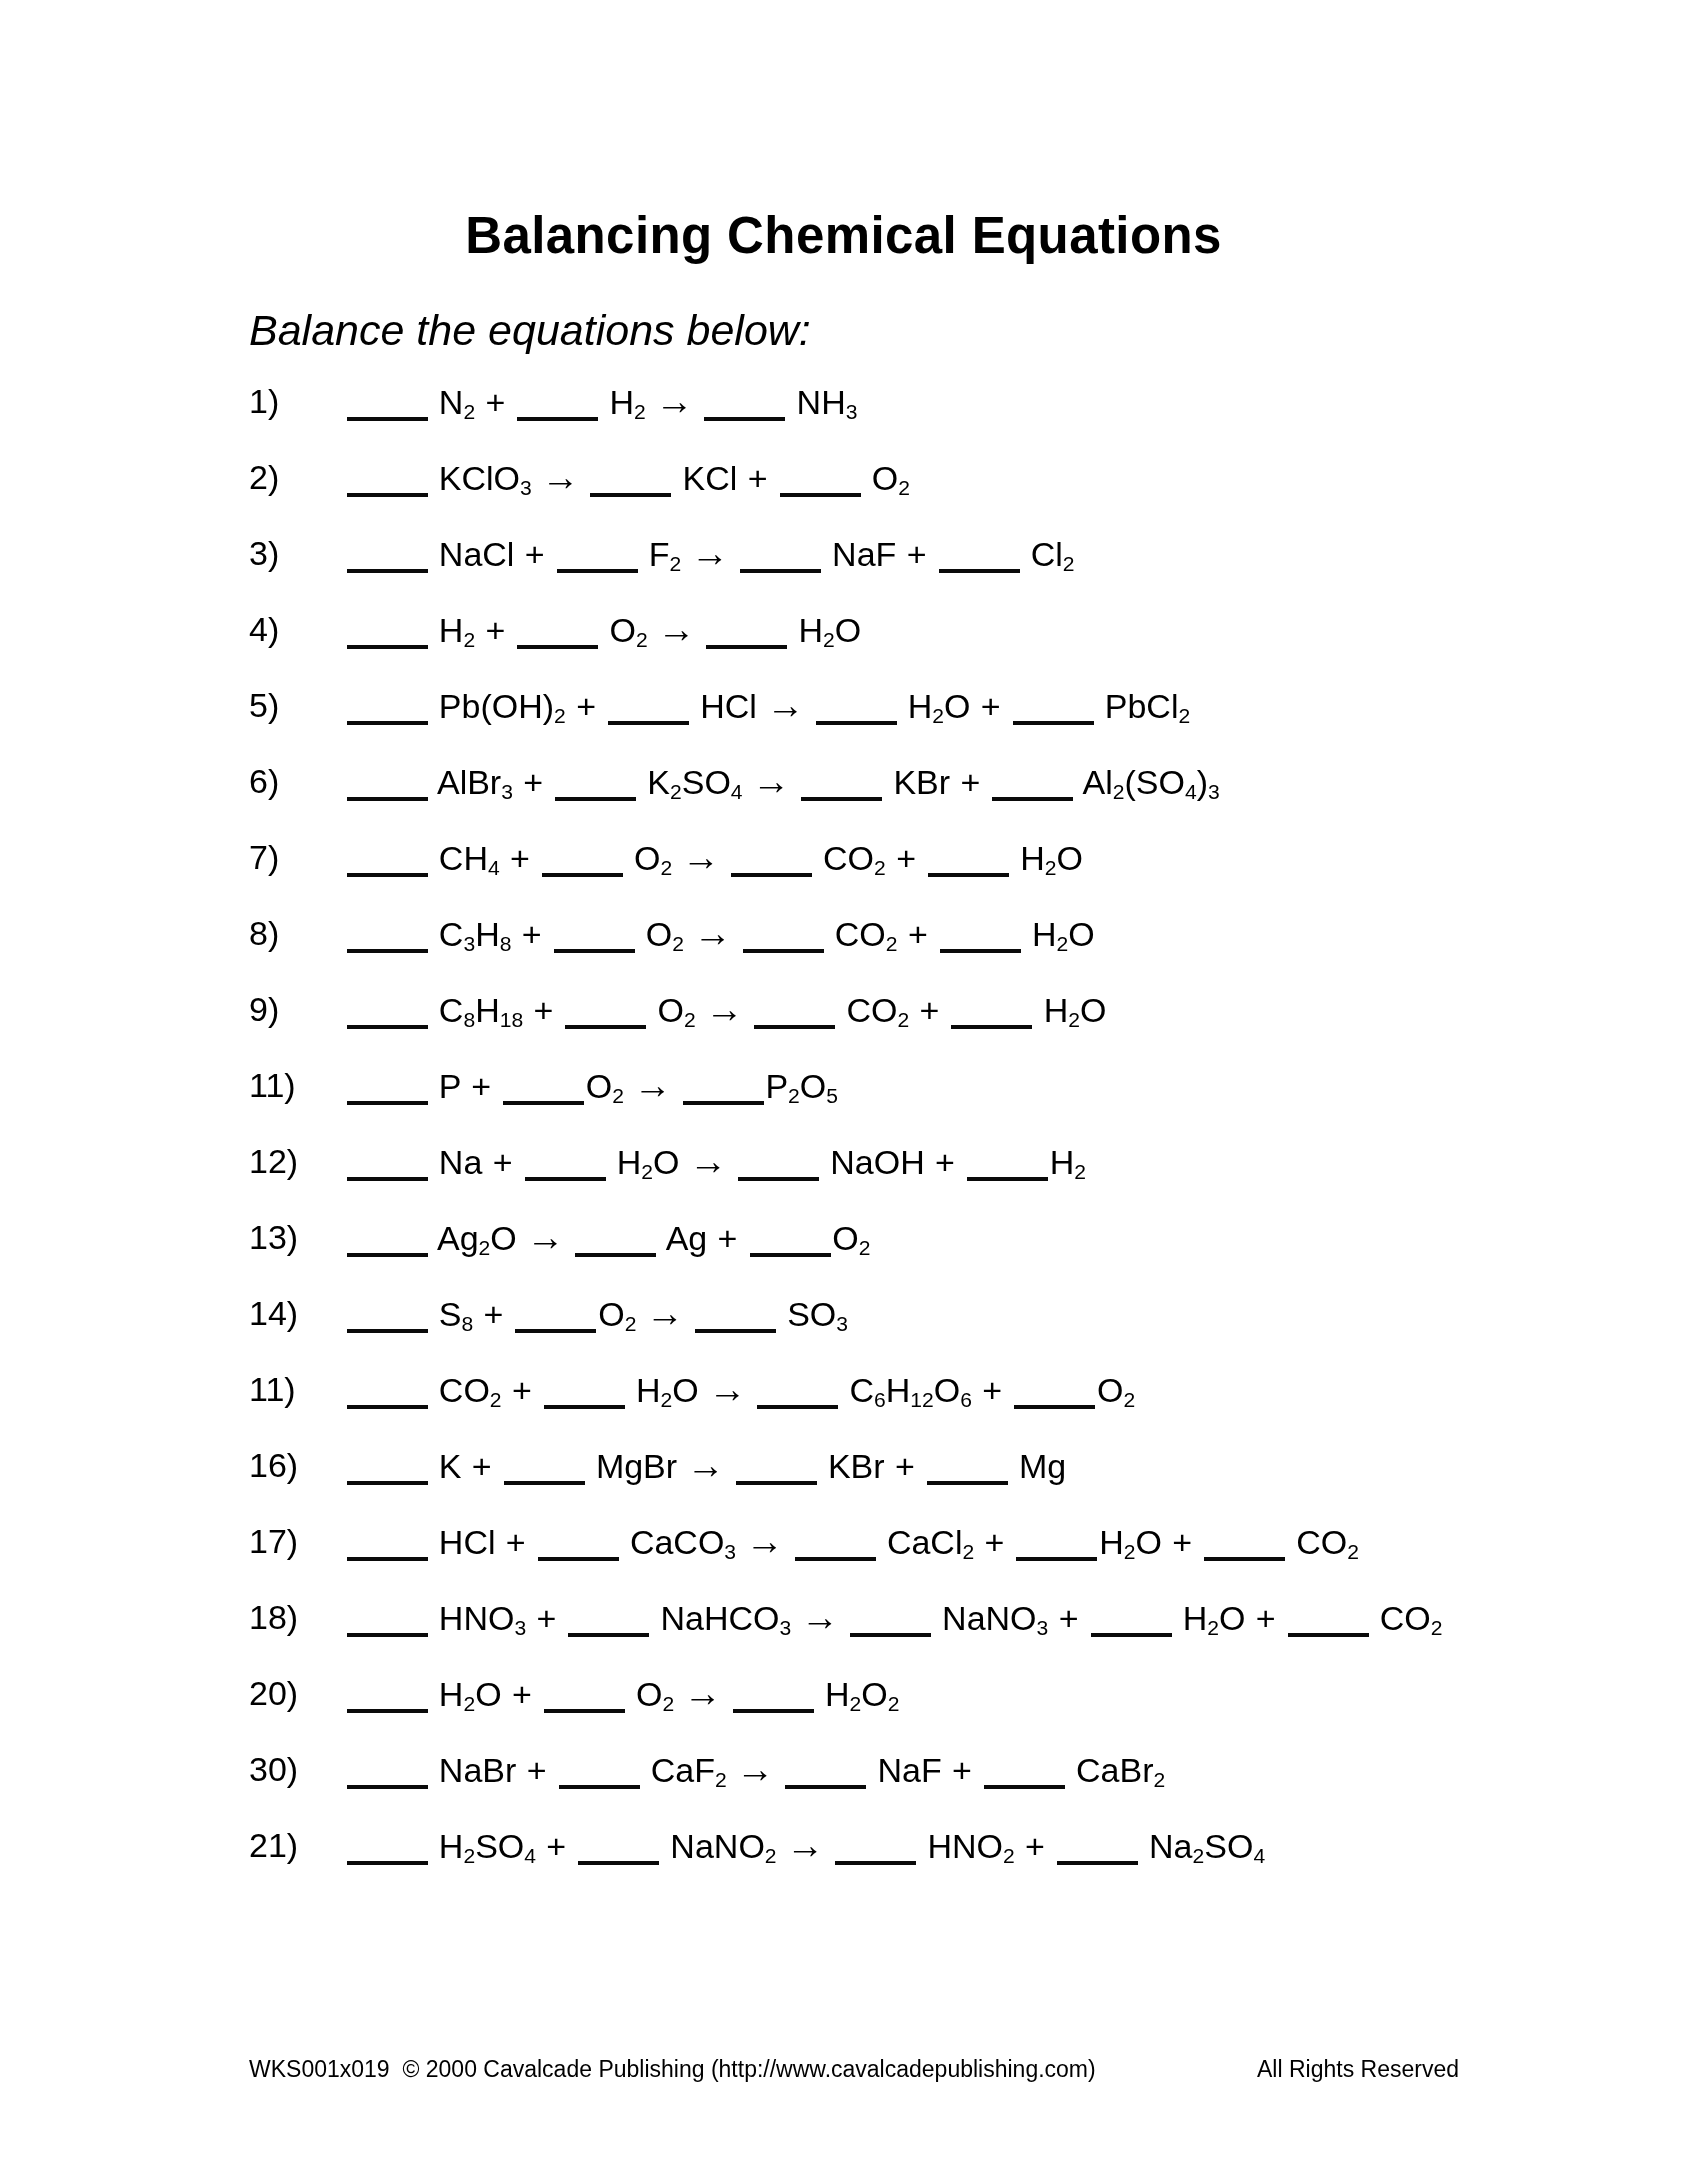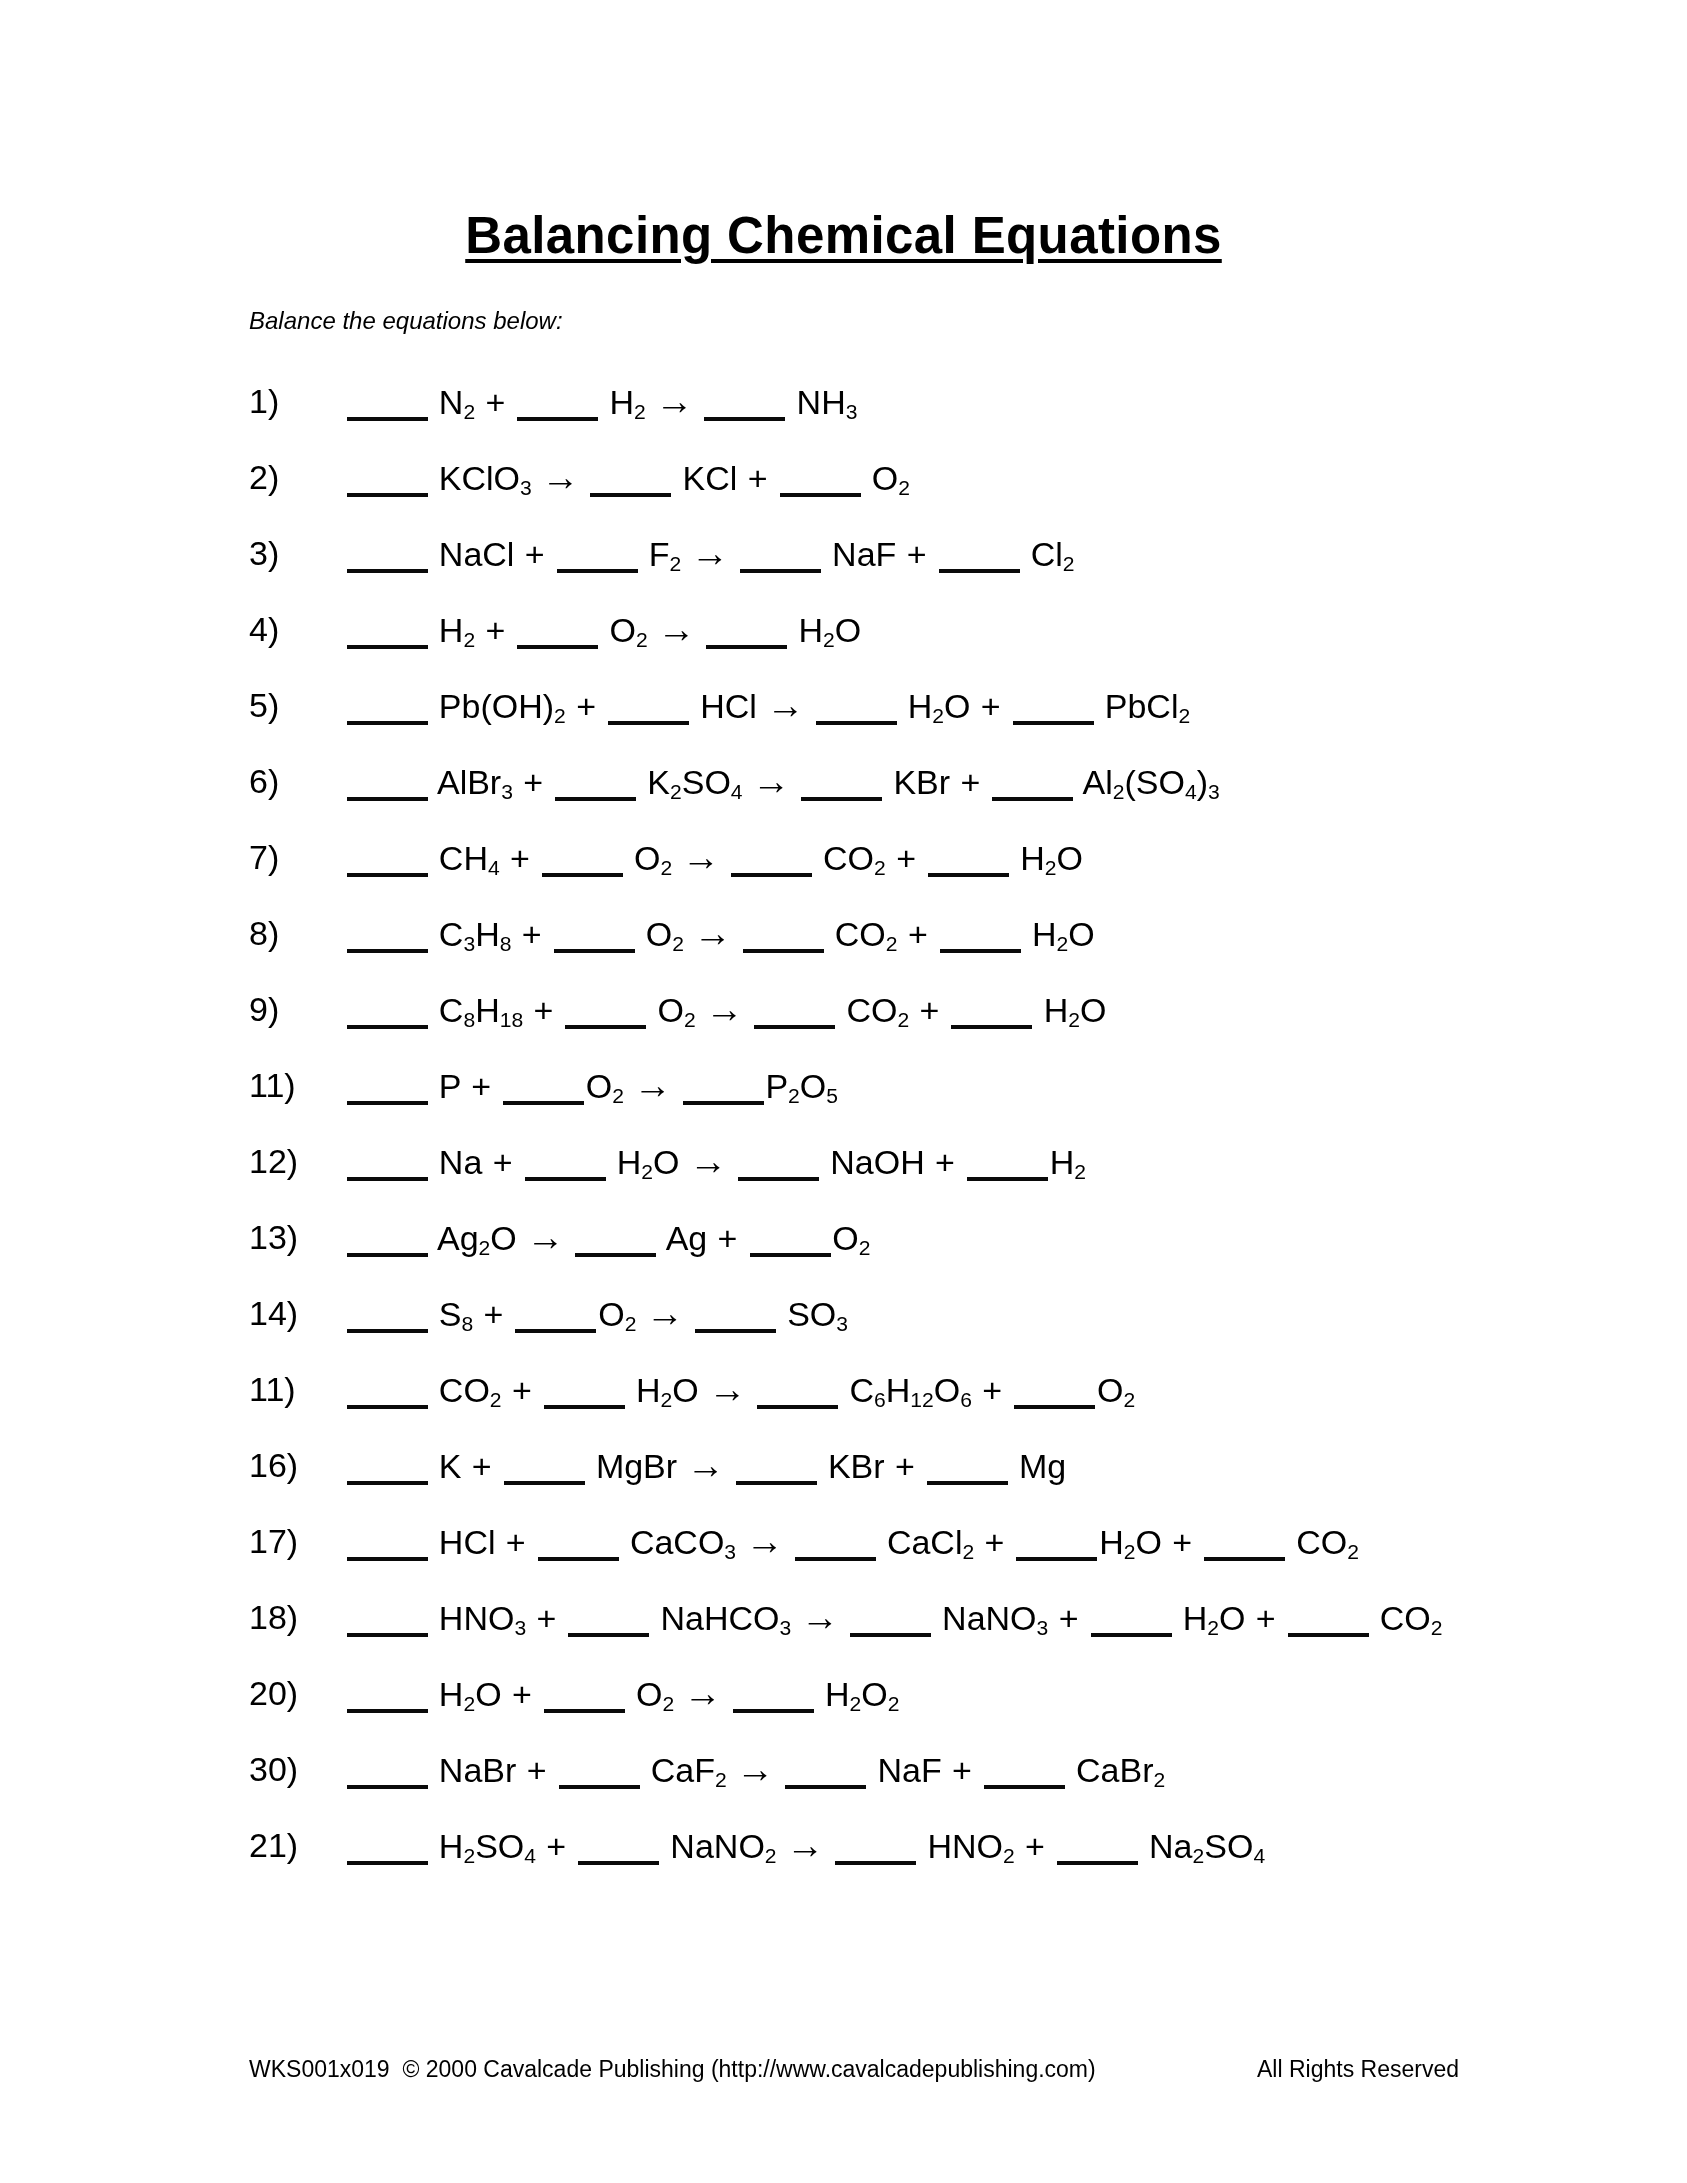--- a/index.html
+++ b/index.html
@@ -5,26 +5,26 @@
   html, body { margin: 0; padding: 0; }
   body {
     width: 1687px; height: 2184px;
     background: #ffffff; color: #000000;
     font-family: "Liberation Sans", sans-serif;
     position: relative; overflow: hidden;
   }
   .title {
     position: absolute; top: 206px; left: 0; width: 100%;
     text-align: center; font-size: 51px; font-weight: bold; margin: 0;
-    text-decoration: underline; text-decoration-thickness: 4.4px; text-underline-offset: 6.1px;
+    text-decoration-thickness: 4.4px; text-underline-offset: 6.1px;
     letter-spacing: 0.4px;
   }
   .instruction {
     position: absolute; left: 249px; top: 309px;
-    font-size: 24px; font-style: italic; line-height: 1;
+    font-size: 43px; font-style: italic; line-height: 1;
   }
   .rows { position: absolute; left: 249px; top: 363px; right: 52px; }
   .eq-row { height: 76px; display: flex; align-items: center; font-size: 34px; white-space: nowrap; }
   .eq-num { width: 96px; flex: none; }
   .eq-body { flex: none; }
   .blank {
     display: inline-block; width: 81px; height: 3.5px;
     background: #0a0a0a; vertical-align: -7px; margin: 0 1.7px;
   }
   .formula sub {

